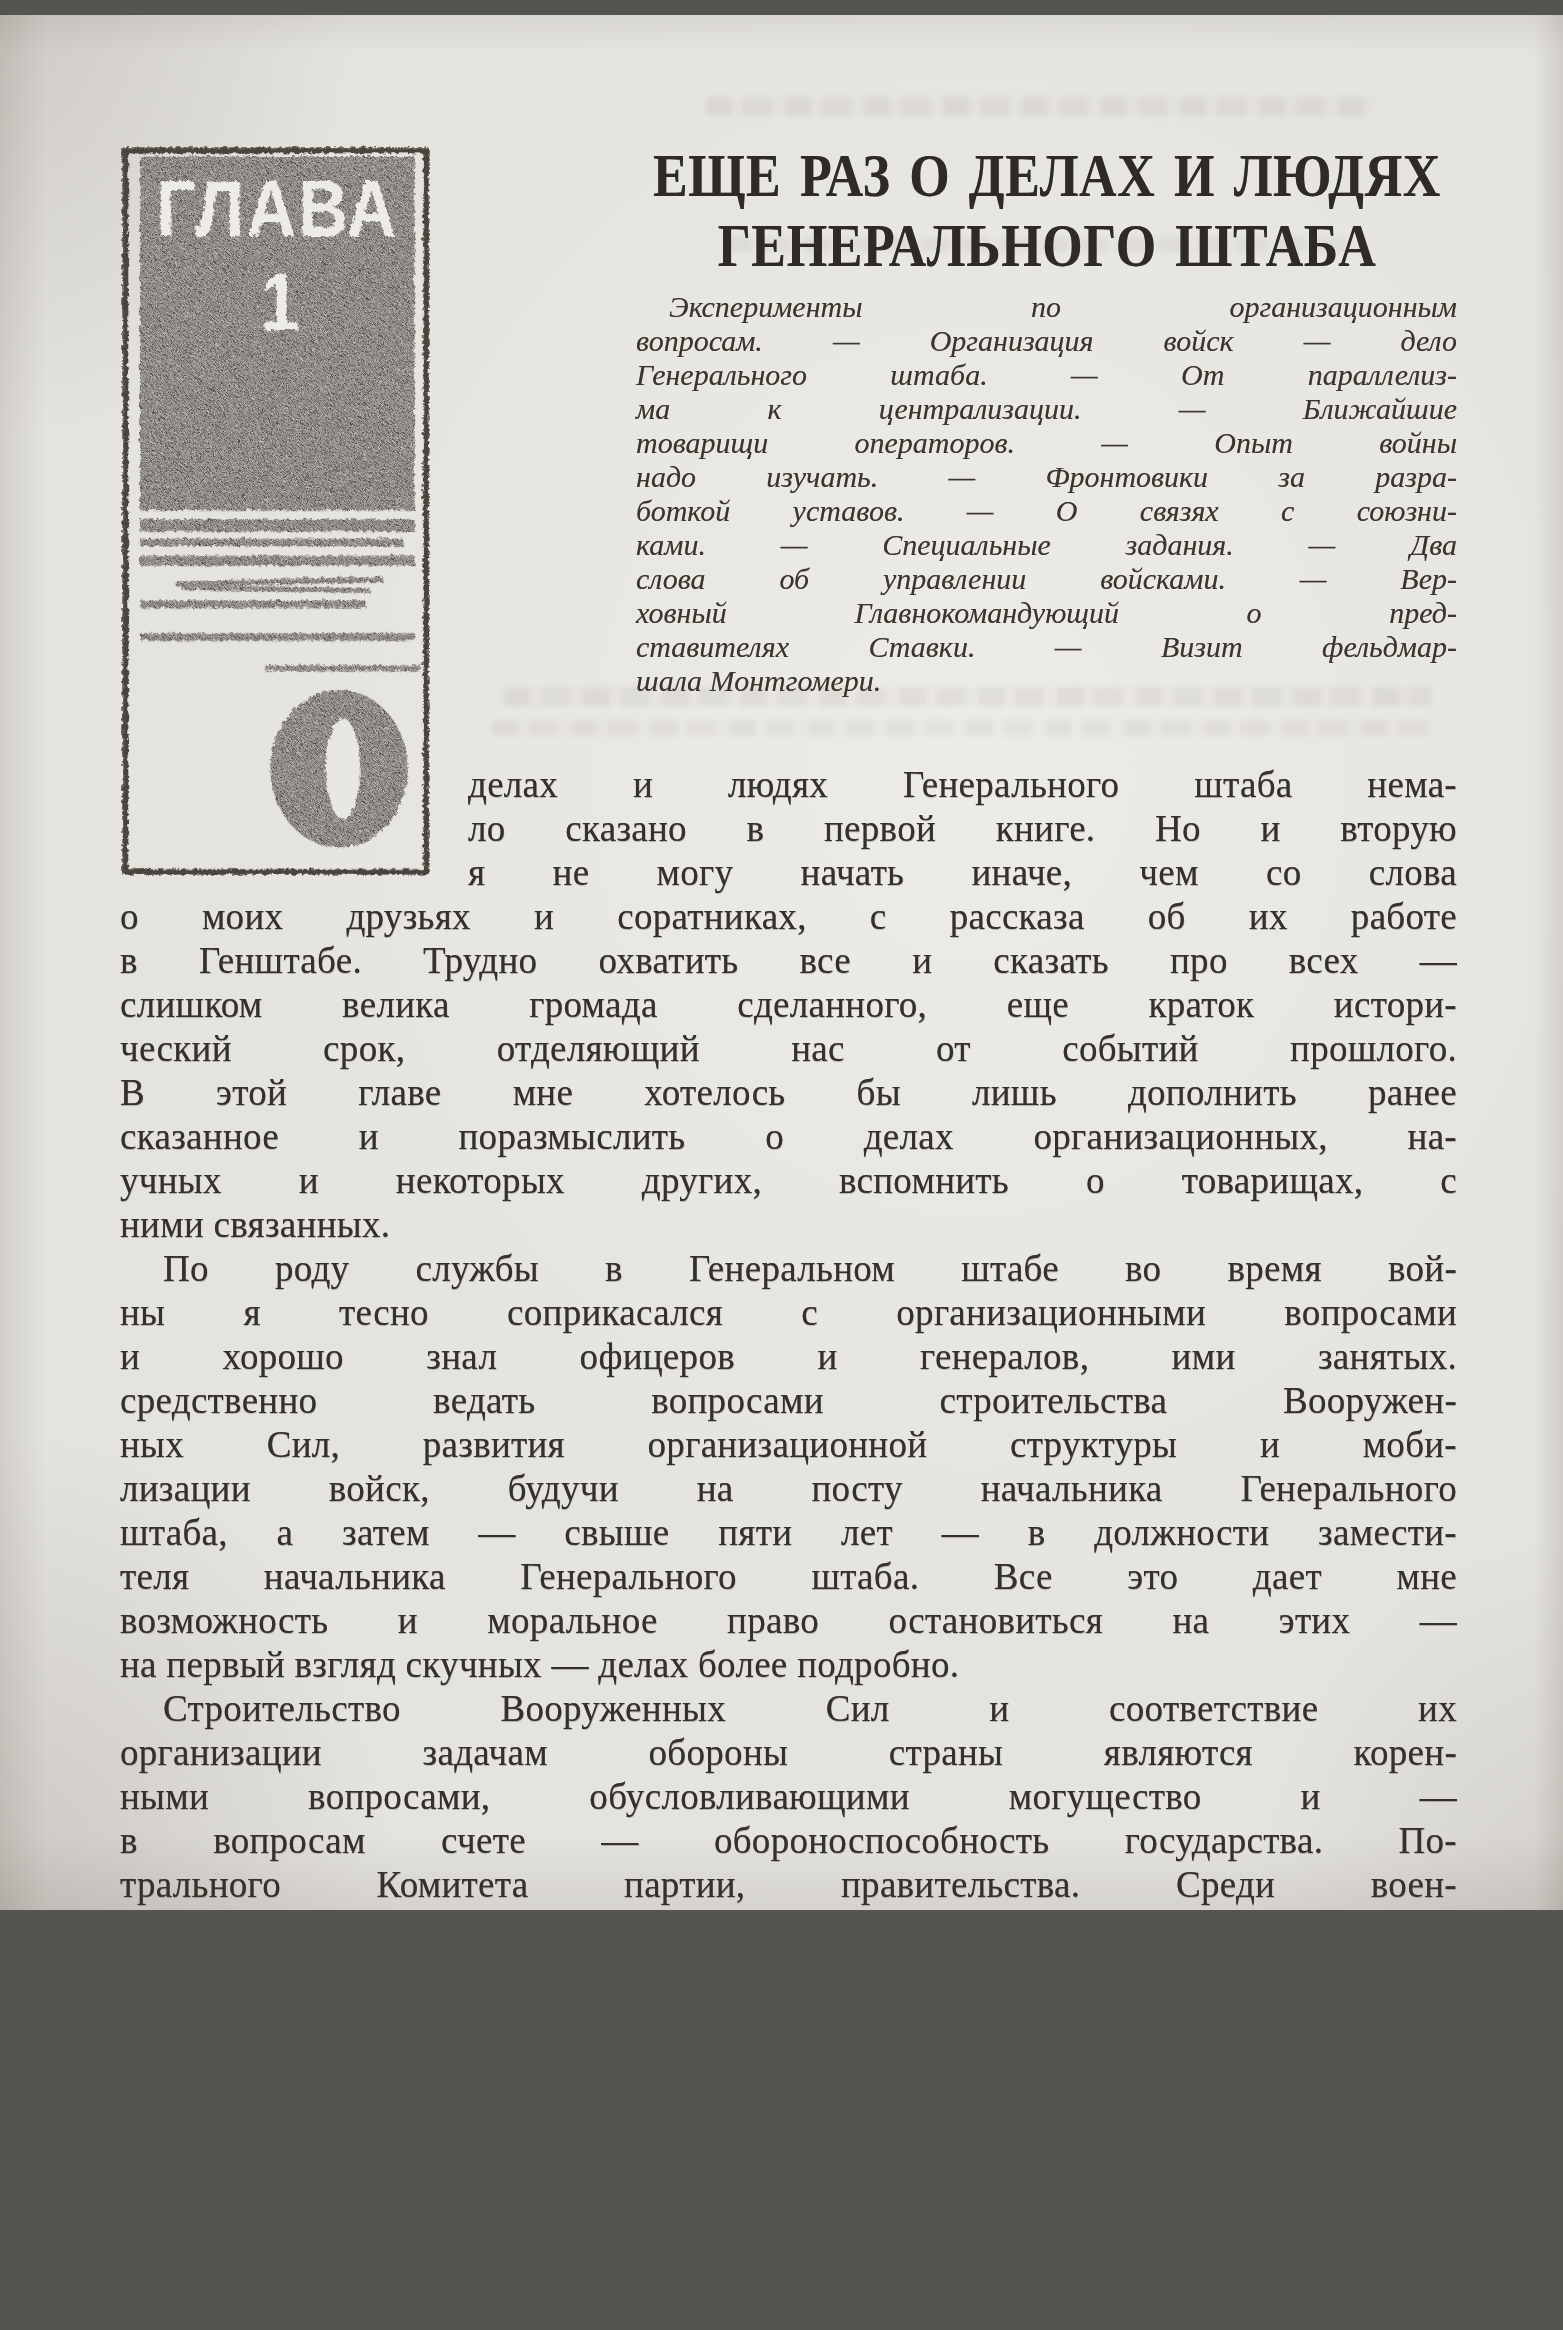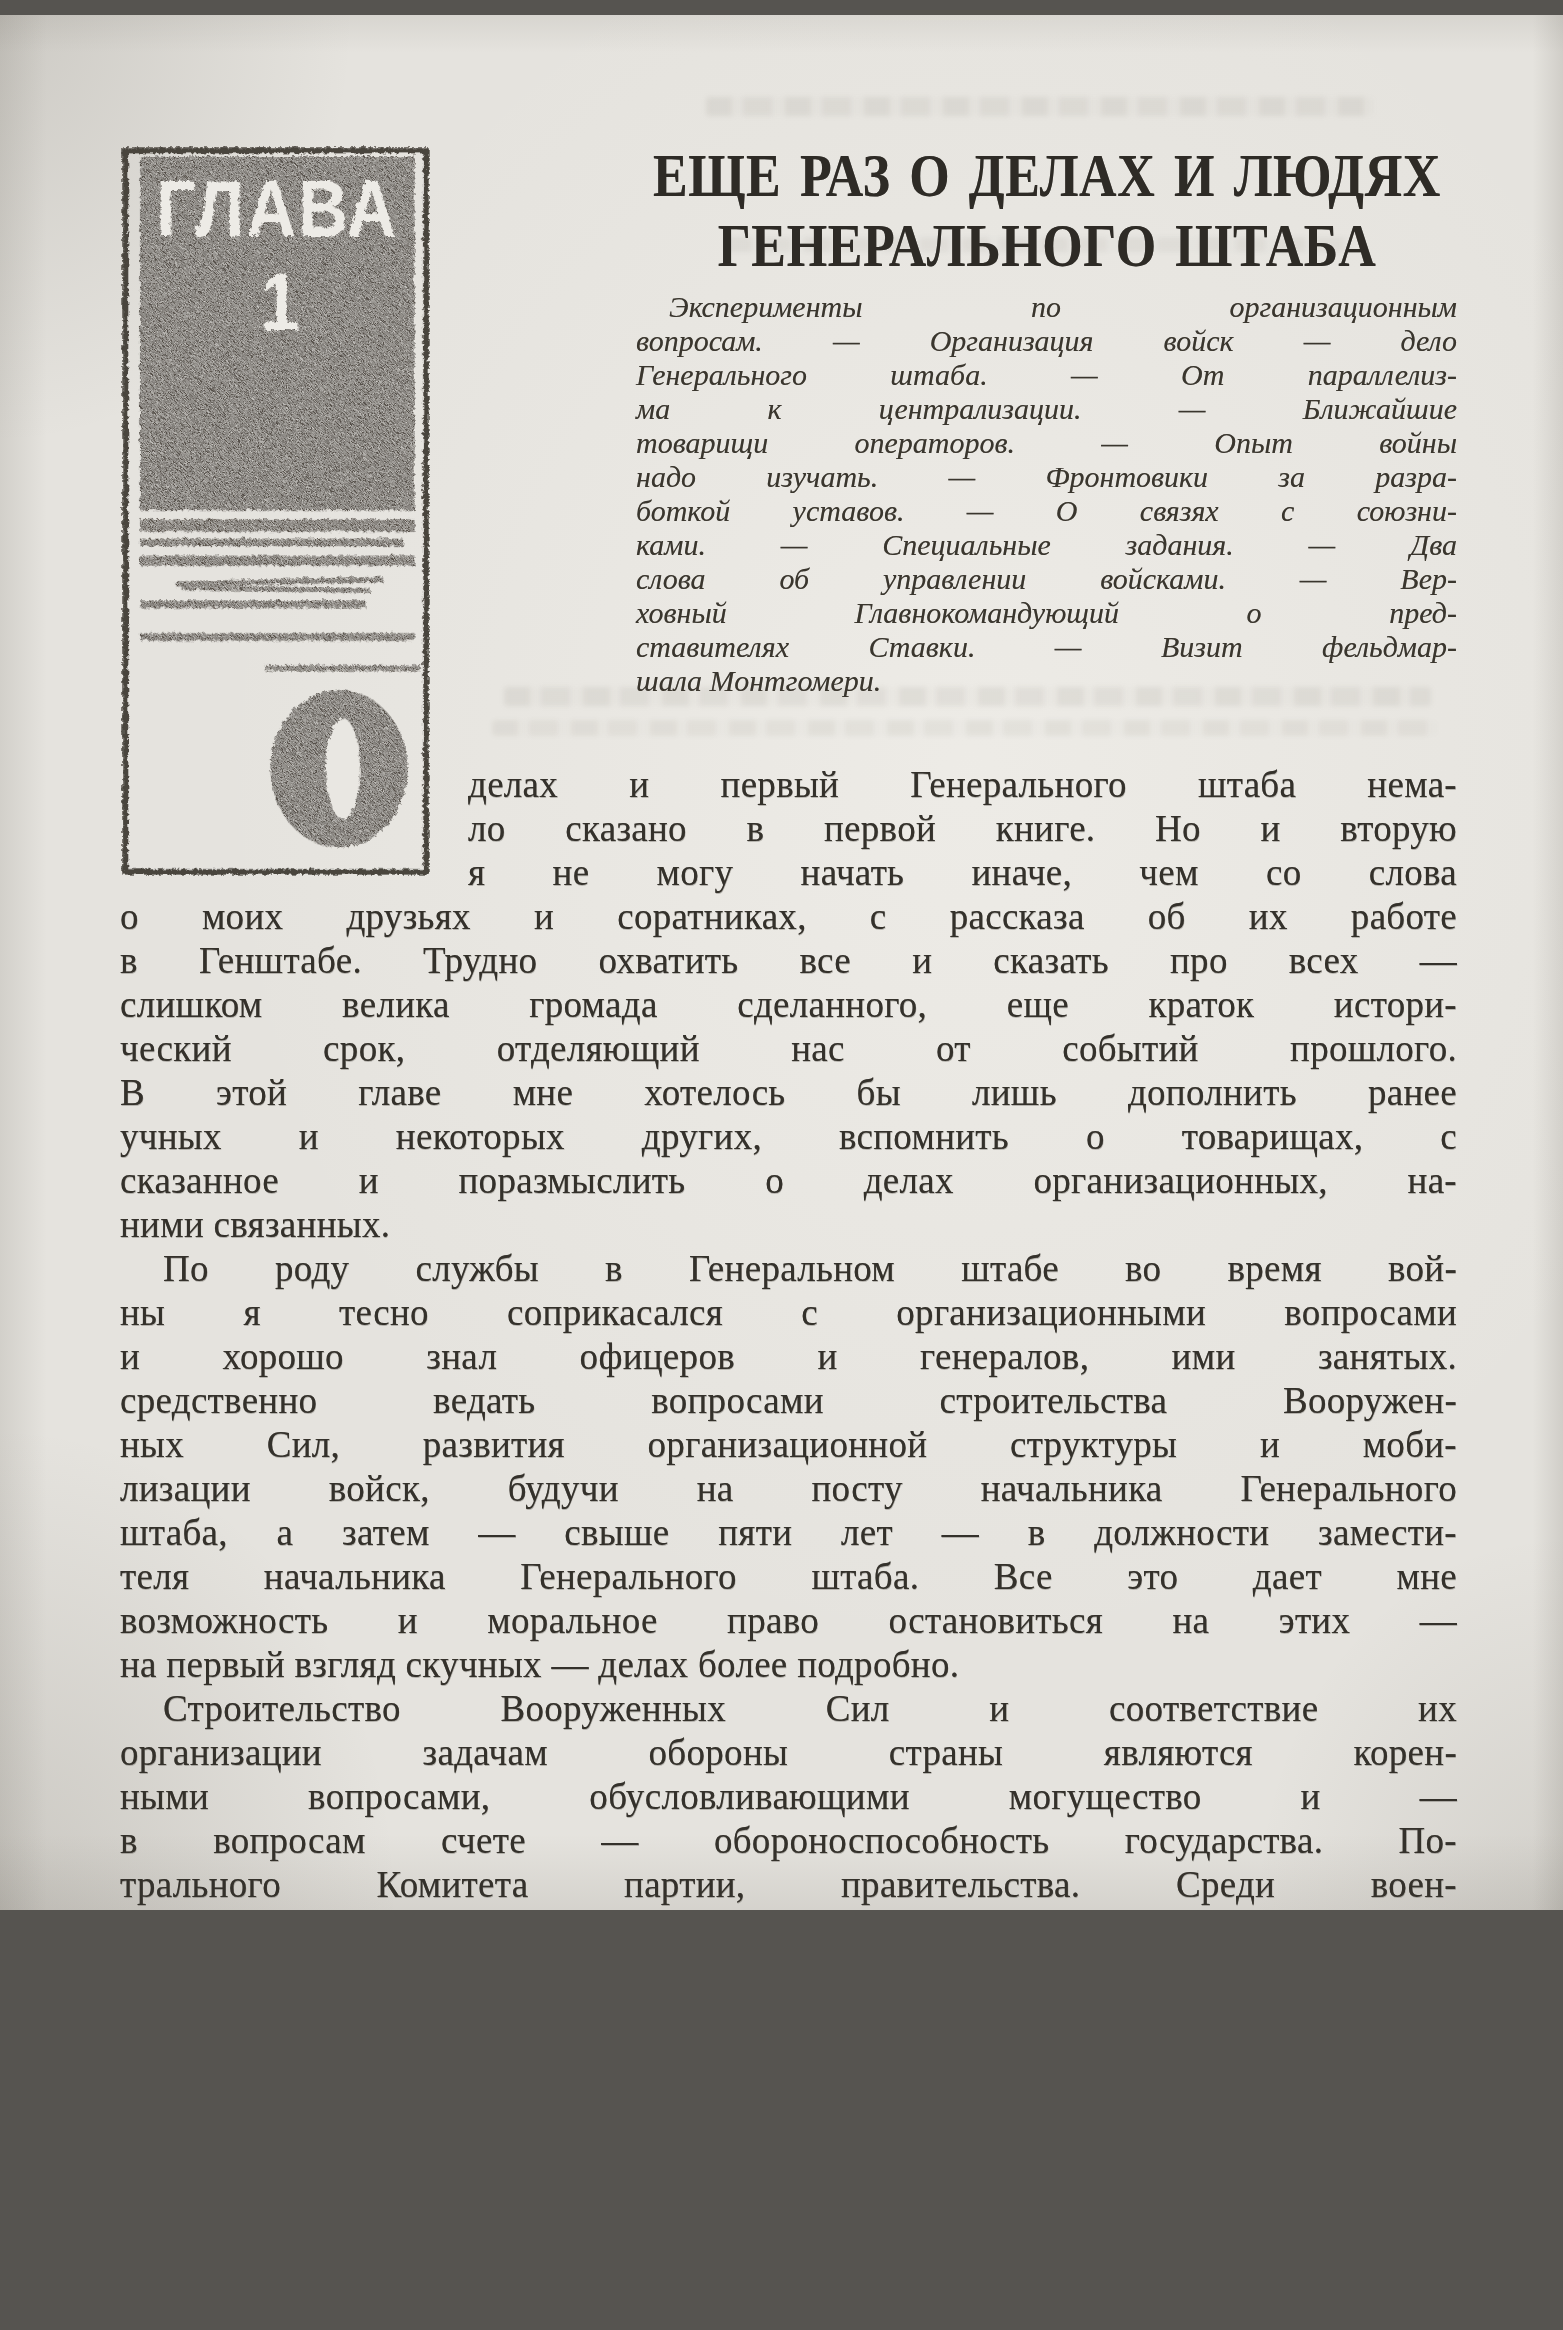--- a/index.html
+++ b/index.html
@@ -149,33 +149,33 @@
       <div class="sline">надо изучать. — Фронтовики за разра-</div>
       <div class="sline">боткой уставов. — О связях с союзни-</div>
       <div class="sline">ками. — Специальные задания. — Два</div>
       <div class="sline">слова об управлении войсками. — Вер-</div>
       <div class="sline">ховный Главнокомандующий о пред-</div>
       <div class="sline">ставителях Ставки. — Визит фельдмар-</div>
       <div class="sline flush">шала Монтгомери.</div>
     </div>
 
   <div class="body-col">
-      <div class="bline">делах и первый Генерального штаба нема-</div>
+      <div class="bline">делах и людях Генерального штаба нема-</div>
       <div class="bline">ло сказано в первой книге. Но и вторую</div>
       <div class="bline">я не могу начать иначе, чем со слова</div>
     </div>
 
   <div class="body-full">
       <div class="bline">о моих друзьях и соратниках, с рассказа об их работе</div>
       <div class="bline">в Генштабе. Трудно охватить все и сказать про всех —</div>
       <div class="bline">слишком велика громада сделанного, еще краток истори-</div>
       <div class="bline">ческий срок, отделяющий нас от событий прошлого.</div>
       <div class="bline">В этой главе мне хотелось бы лишь дополнить ранее</div>
+      <div class="bline">сказанное и поразмыслить о делах организационных, на-</div>
       <div class="bline">учных и некоторых других, вспомнить о товарищах, с</div>
-      <div class="bline">сказанное и поразмыслить о делах организационных, на-</div>
       <div class="bline flush">ними связанных.</div>
       <div class="bline indent">По роду службы в Генеральном штабе во время вой-</div>
       <div class="bline">ны я тесно соприкасался с организационными вопросами</div>
       <div class="bline">и хорошо знал офицеров и генералов, ими занятых.</div>
       <div class="bline">средственно ведать вопросами строительства Вооружен-</div>
       <div class="bline">ных Сил, развития организационной структуры и моби-</div>
       <div class="bline">лизации войск, будучи на посту начальника Генерального</div>
       <div class="bline">штаба, а затем — свыше пяти лет — в должности замести-</div>
       <div class="bline">теля начальника Генерального штаба. Все это дает мне</div>
       <div class="bline">возможность и моральное право остановиться на этих —</div>

